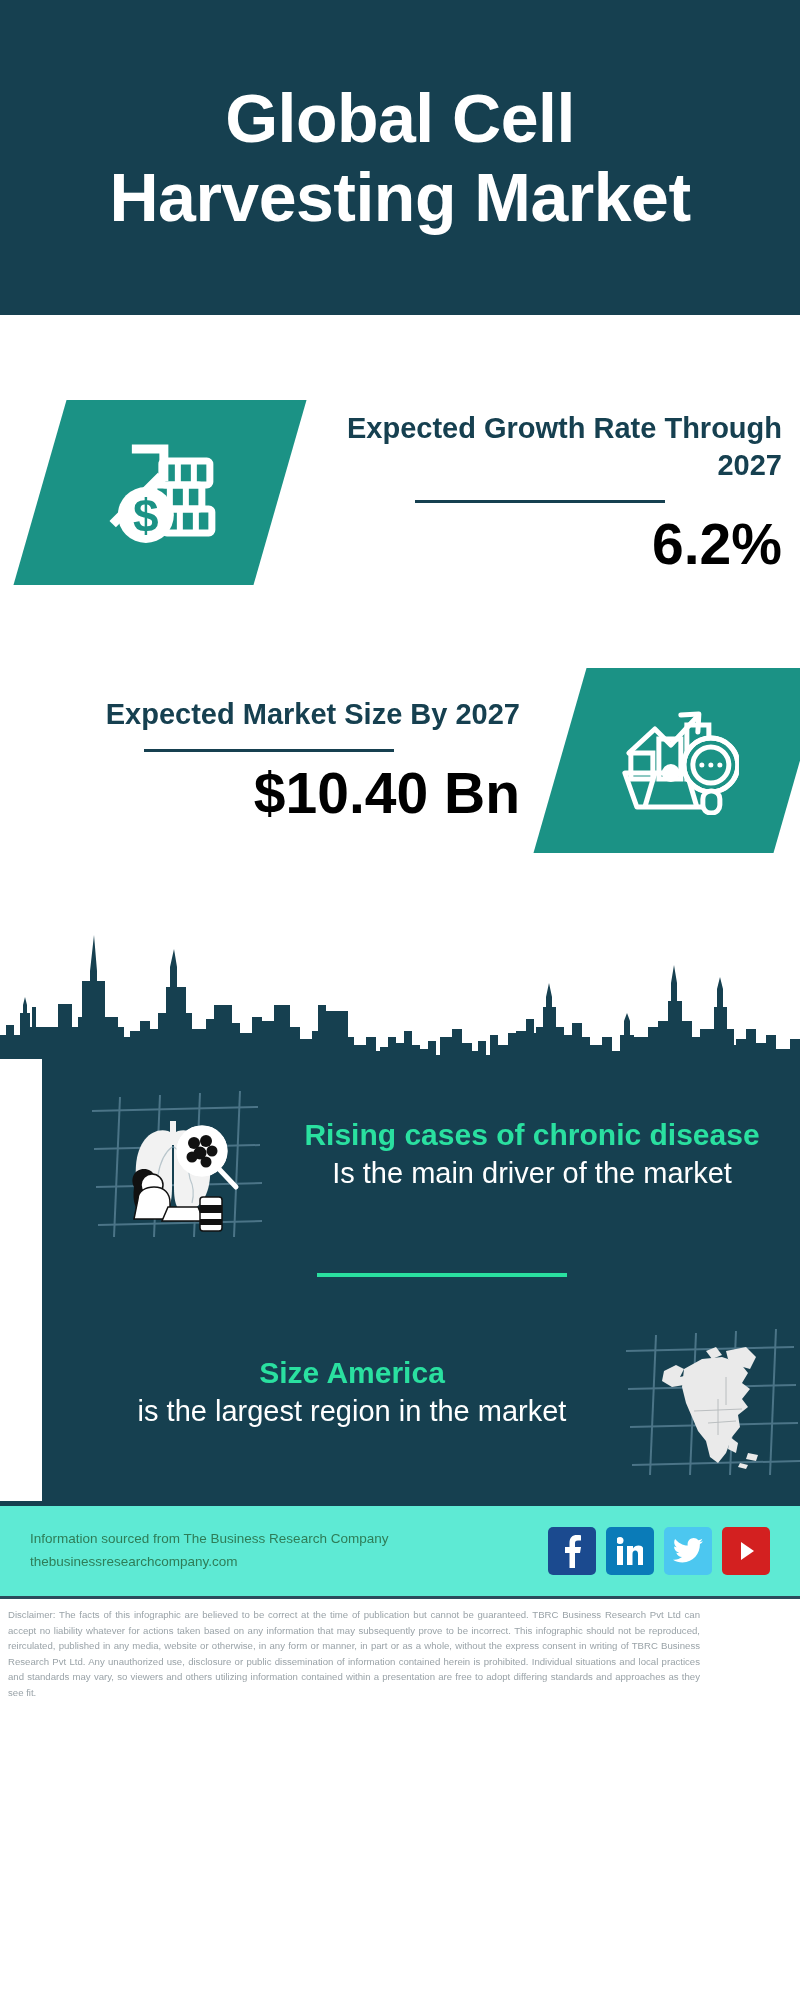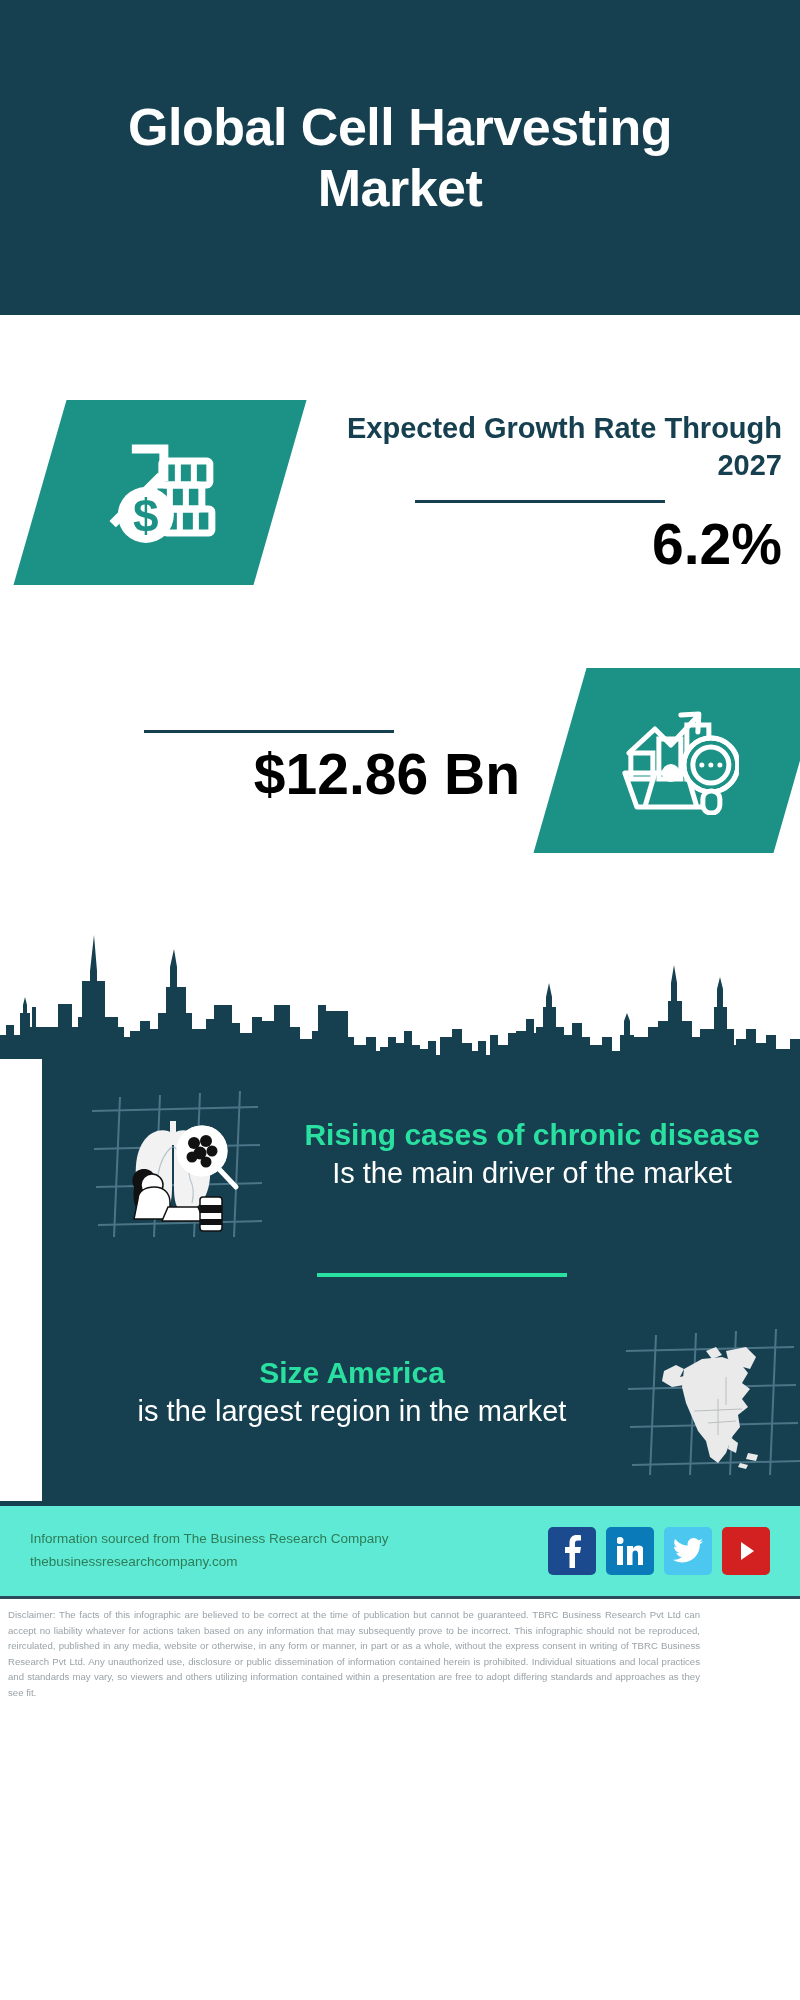--- a/index.html
+++ b/index.html
@@ -21,21 +21,21 @@
     width: 800px;
     height: 315px;
     background: #164050;
     display: flex;
     align-items: center;
     justify-content: center;
     padding: 0 48px;
   }
   .header-title {
     color: #ffffff;
-    font-size: 52px;
+    font-size: 68px;
     font-weight: bold;
     line-height: 1.16;
     text-align: center;
     letter-spacing: -0.5px;
   }
 
   
   .stat-row {
     width: 800px;
     display: flex;
@@ -217,22 +217,23 @@
     </div>
     <div class="stat-text">
       <div class="stat-label">Expected Growth Rate Through 2027</div>
       <div class="stat-rule"></div>
       <div class="stat-value">6.2%</div>
     </div>
   </div>
 
   <div class="stat-row stat-row-2">
     <div class="stat-text">
+      <div class="stat-label">Expected Market Size By 2027</div>
       <div class="stat-rule"></div>
-      <div class="stat-value">$12.86 Bn</div>
+      <div class="stat-value">$10.40 Bn</div>
     </div>
     <div class="icon-tile tile-right">
       <span class="glyph">
         <svg width="118" height="112" viewBox="0 0 118 112" fill="none" stroke="#ffffff" stroke-width="5">
 
           <path d="M8 50 L34 26 L50 42 L76 14" fill="none" stroke-linecap="round" stroke-linejoin="round"></path>
           <path d="M60 12 L78 11 L77 29" fill="none" stroke-linecap="round" stroke-linejoin="round"></path>
 
           <rect x="10" y="50" width="22" height="26" fill="none"></rect>
           <rect x="38" y="36" width="22" height="40" fill="none"></rect>

